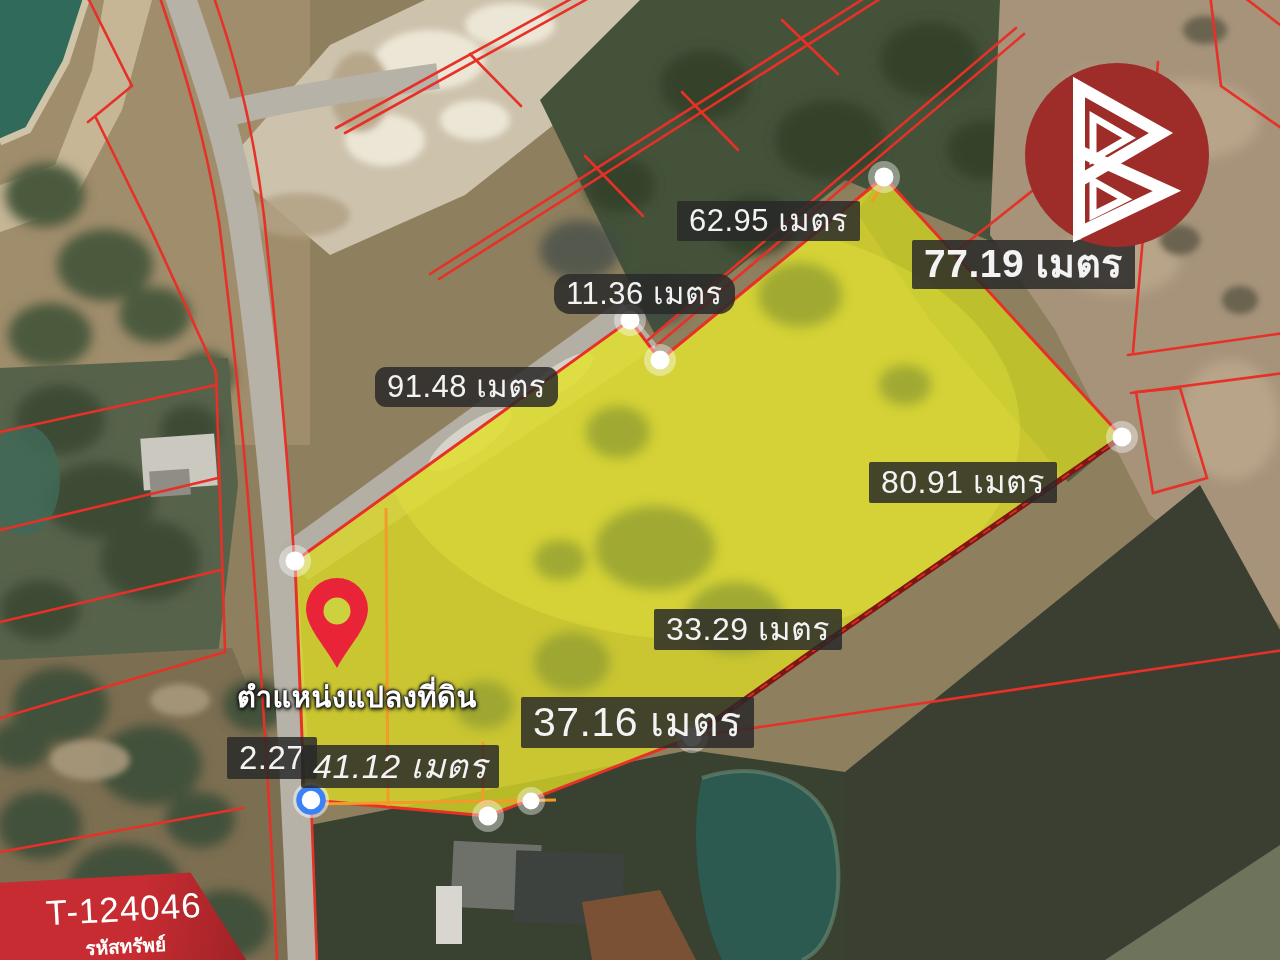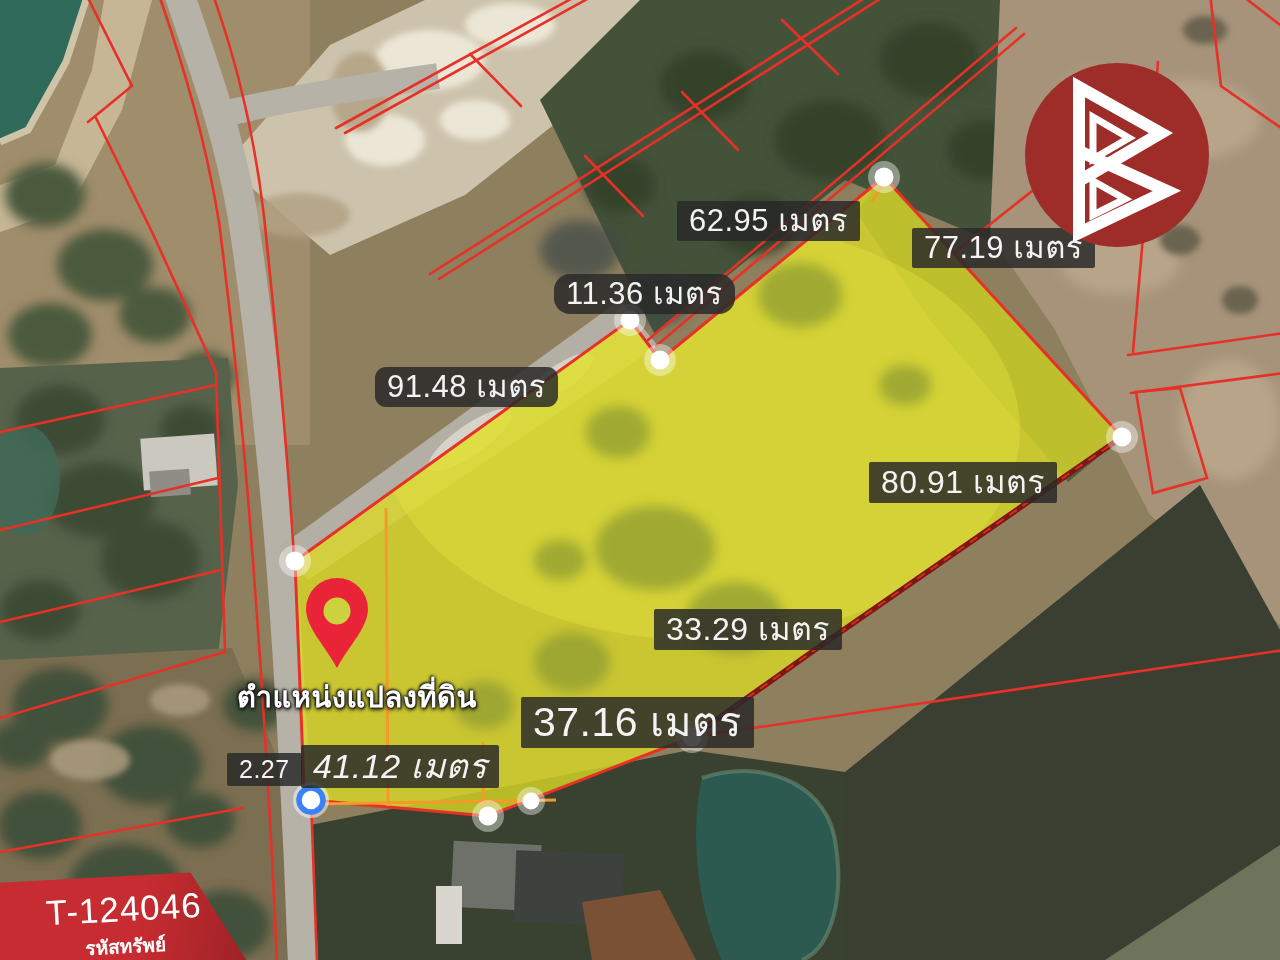--- a/index.html
+++ b/index.html
@@ -239,27 +239,27 @@
       </g>
     </g>
 
     <g>
       <path d="M337,668 C322,641 307,629 306,609 A31,31 0 1 1 368,609 C367,629 352,641 337,668 Z" fill="#ea2438"></path>
       <circle cx="337" cy="611" r="13.5" fill="#ccd23e"></circle>
     </g>
   </svg>
 
   <div class="mlabel" style="left:677px;top:201px;font-size:31px;text-align:center;">62.95 เมตร</div>
-  <div class="mlabel" style="left:912px;top:228px;font-size:31px;">77.19 เมตร</div>
+  <div class="mlabel" style="left:912px;top:240px;font-size:39px;font-weight:bold;">77.19 เมตร</div>
   <div class="mlabel" style="left:554px;top:274px;font-size:31px;border-radius:16px;">11.36 เมตร</div>
   <div class="mlabel" style="left:375px;top:367px;font-size:31px;border-radius:11px;">91.48 เมตร</div>
   <div class="mlabel" style="left:869px;top:462px;font-size:32px;">80.91 เมตร</div>
   <div class="mlabel" style="left:654px;top:609px;font-size:32px;">33.29 เมตร</div>
   <div class="mlabel" style="left:521px;top:697px;font-size:41px;">37.16 เมตร</div>
-  <div class="mlabel" style="left:227px;top:737px;font-size:25px;z-index:1;margin-top:16px;">2.27</div>
+  <div class="mlabel" style="left:227px;top:737px;font-size:33px;z-index:1;">2.27</div>
   <div class="mlabel" style="left:301px;top:745px;font-size:34px;z-index:2;font-style:italic;">41.12 เมตร</div>
 
   <div class="pin-label">ตำแหน่งแปลงที่ดิน</div>
 
   <div class="logo">
     <svg width="184" height="184" viewBox="0 0 184 184">
       <g fill="none" stroke="#ffffff" stroke-width="12" stroke-linejoin="miter">
         <polygon points="54,24 54,118 136,70"></polygon>
         <polygon points="54,88 54,170 142,128"></polygon>
       </g>

